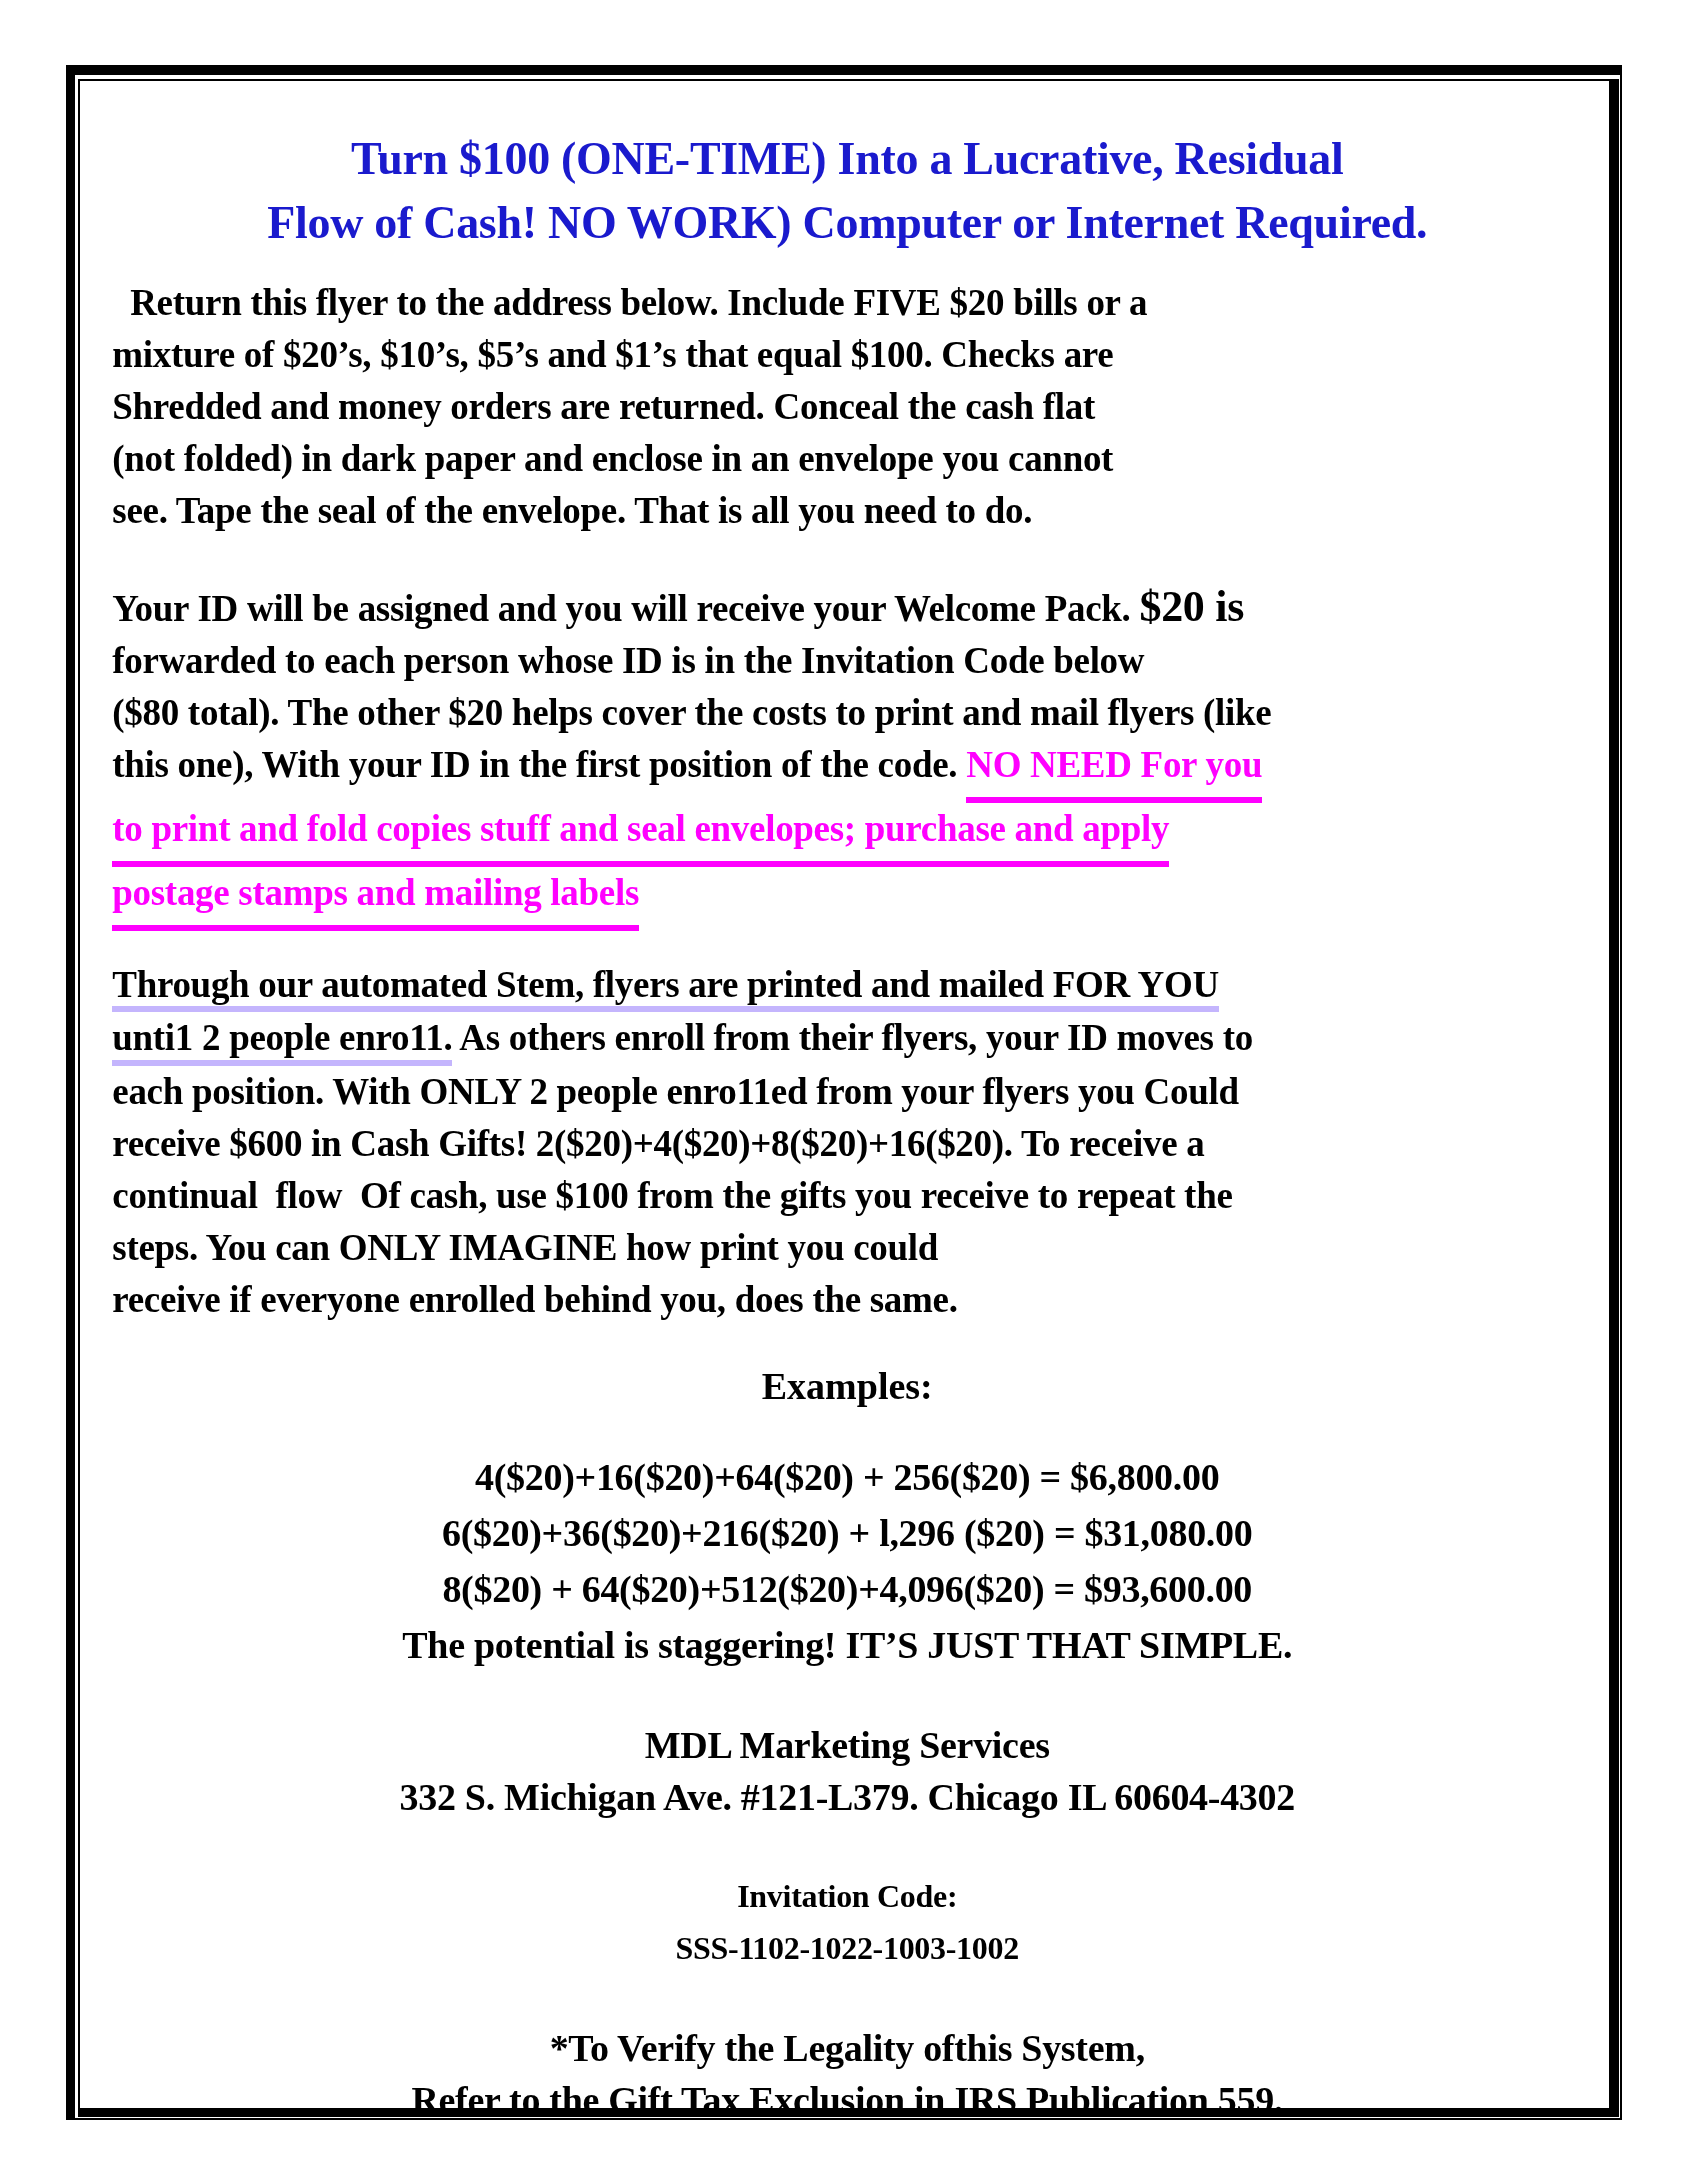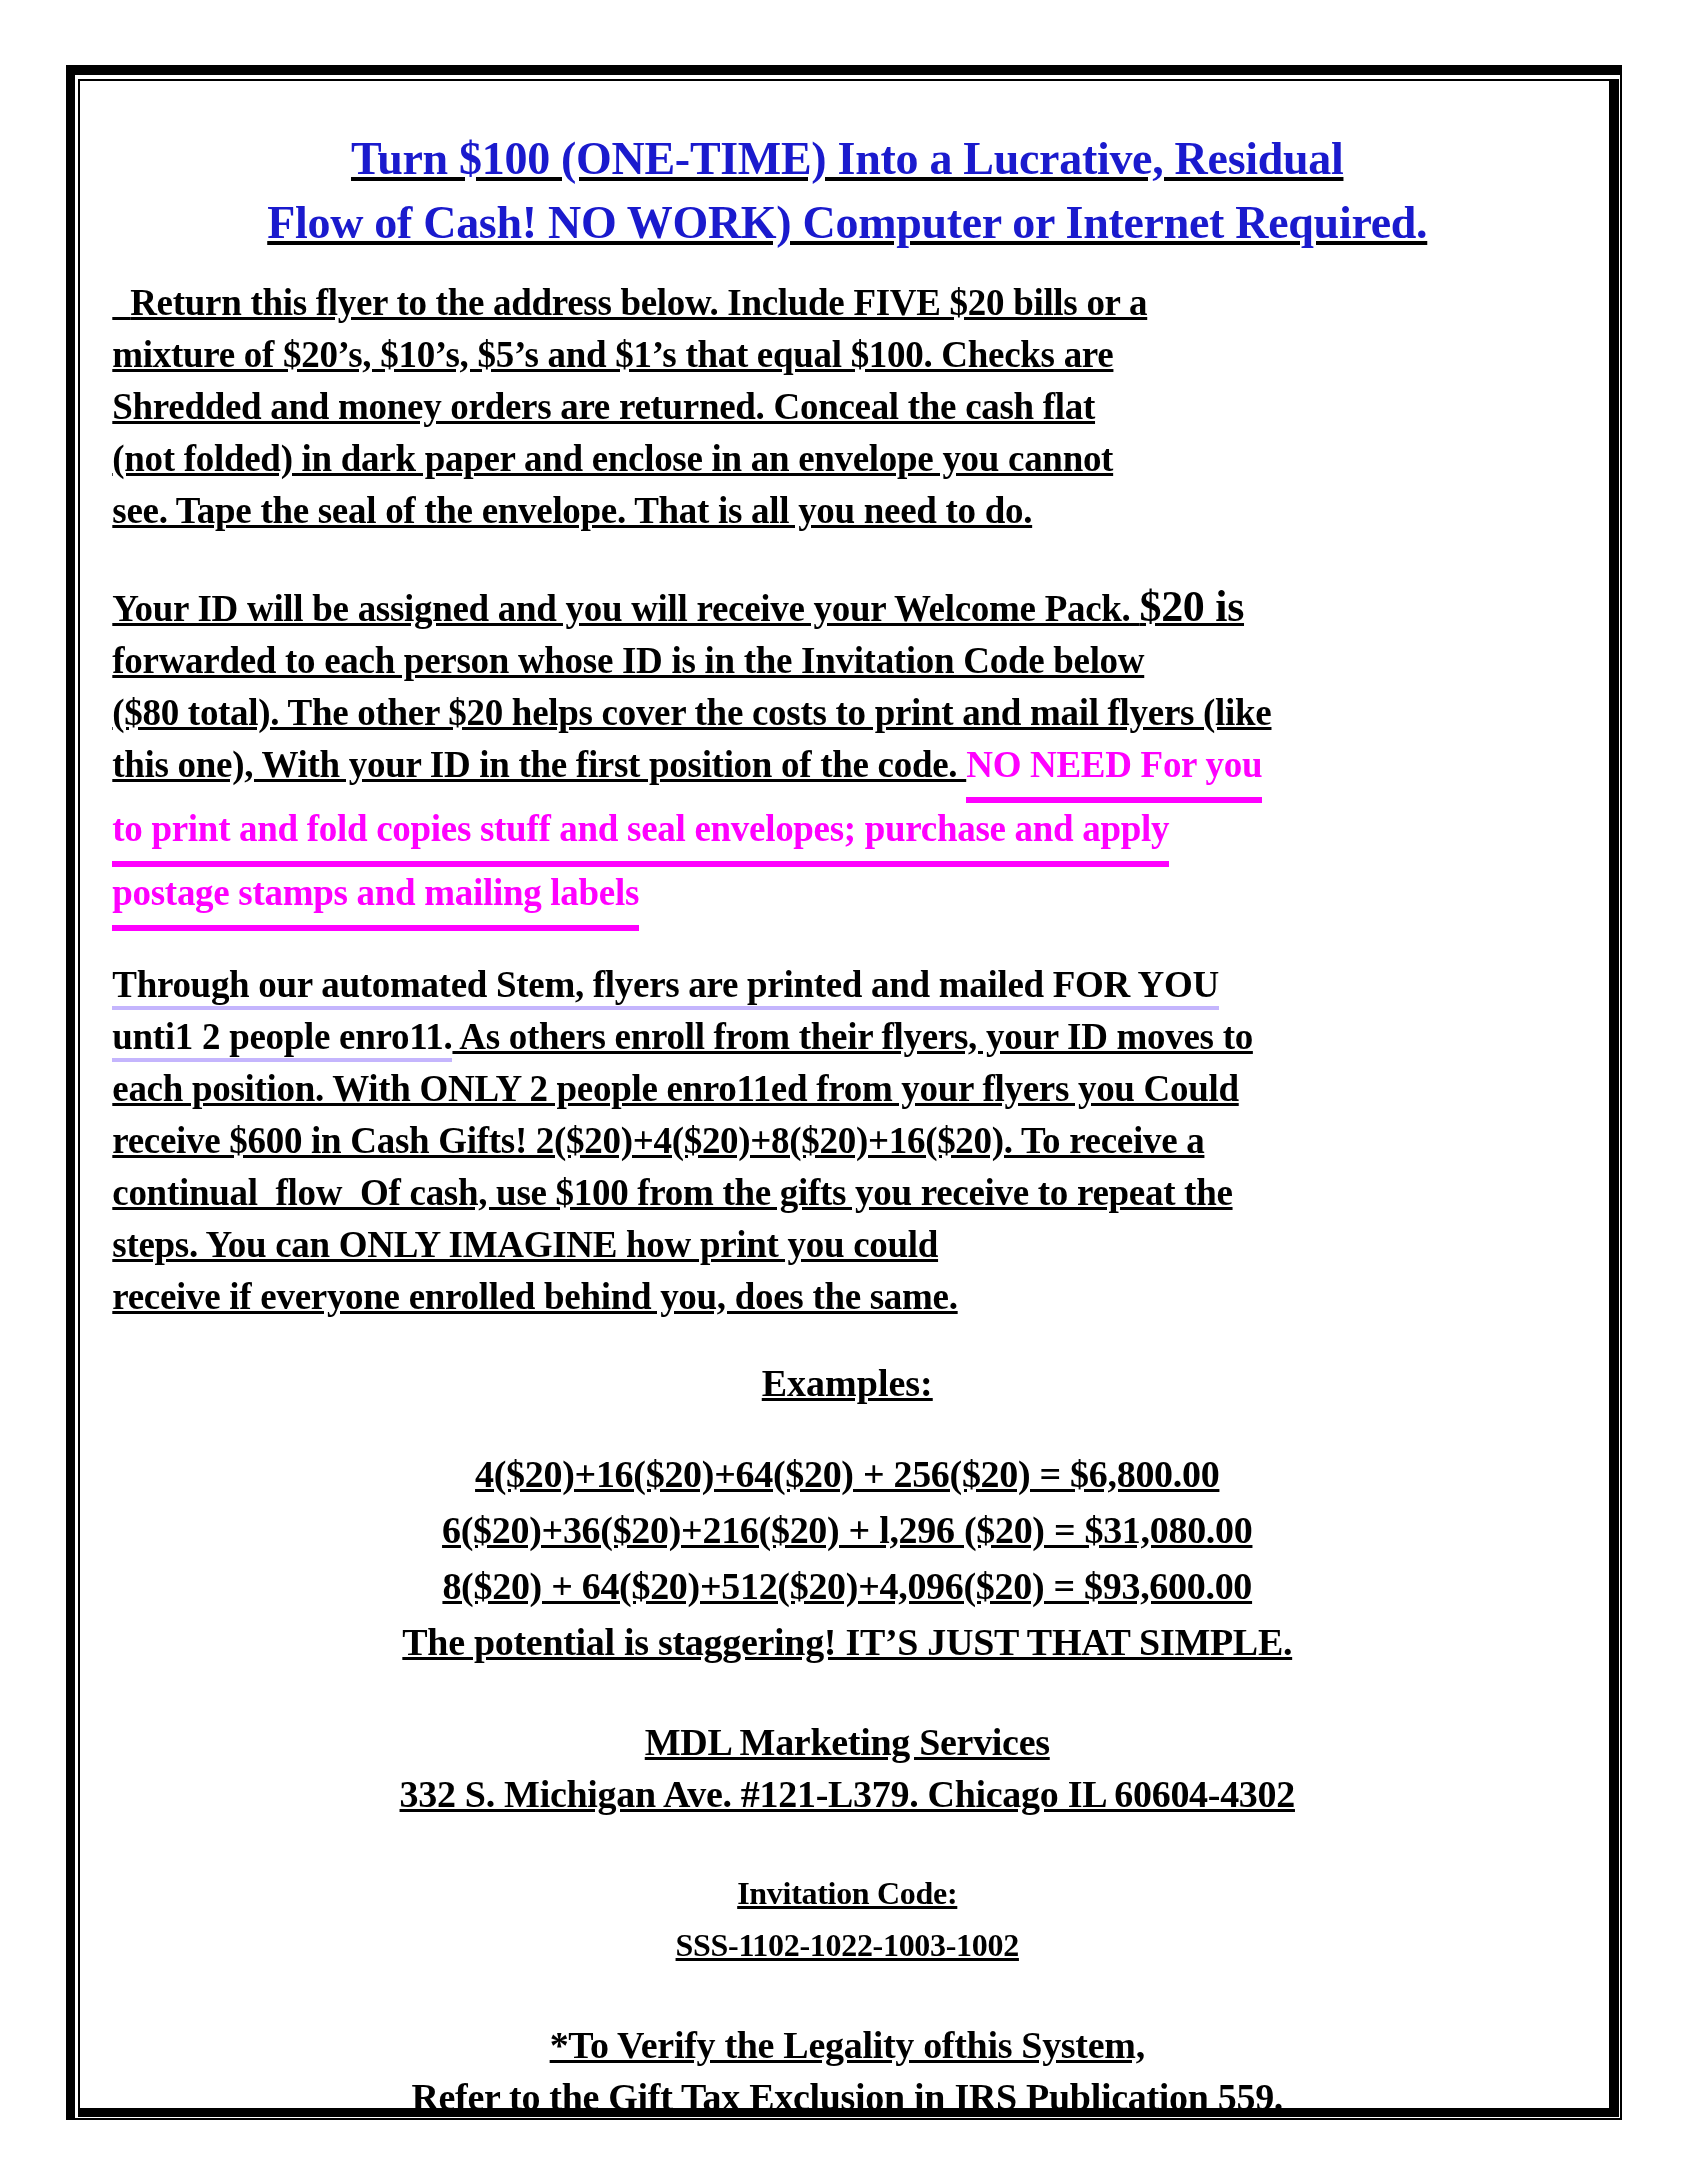--- a/index.html
+++ b/index.html
@@ -37,21 +37,20 @@
     box-sizing: border-box;
     border-style: solid;
     border-color: #000;
     border-width: 2px 10px 9.3px 2px;
   }
   .content {
     position: absolute;
     inset: 0;
     padding: 0 26.5px 0 32px;
     box-sizing: border-box;
-    text-decoration: underline;
   }
   .line { white-space: pre-wrap; }
   .body-text {
     font-size: 37px;
     line-height: 52px;
     letter-spacing: -0.3px;
   }
   .title {
     margin-top: 46px;
     text-align: center;
@@ -60,21 +59,21 @@
     line-height: 64px;
     letter-spacing: -0.3px;
   }
   .intro   { margin-top: 22px; }
   .howit   { margin-top: 44px; }
   .auto    { margin-top: 28px; }
   .big20   { font-size: 44px; }
   .u-black {
     display: inline-block;
     line-height: 1.05;
-    border-bottom: 4px solid #c4b5fd;
+    border-bottom: 6px solid #c4b5fd;
     padding-bottom: 2px;
   }
   .u-magenta {
     display: inline-block;
     line-height: 1.05;
     color: #ff00ff;
     border-bottom: 6.6px solid #ff00ff;
     padding-bottom: 12px;
   }
   .center { text-align: center; }

